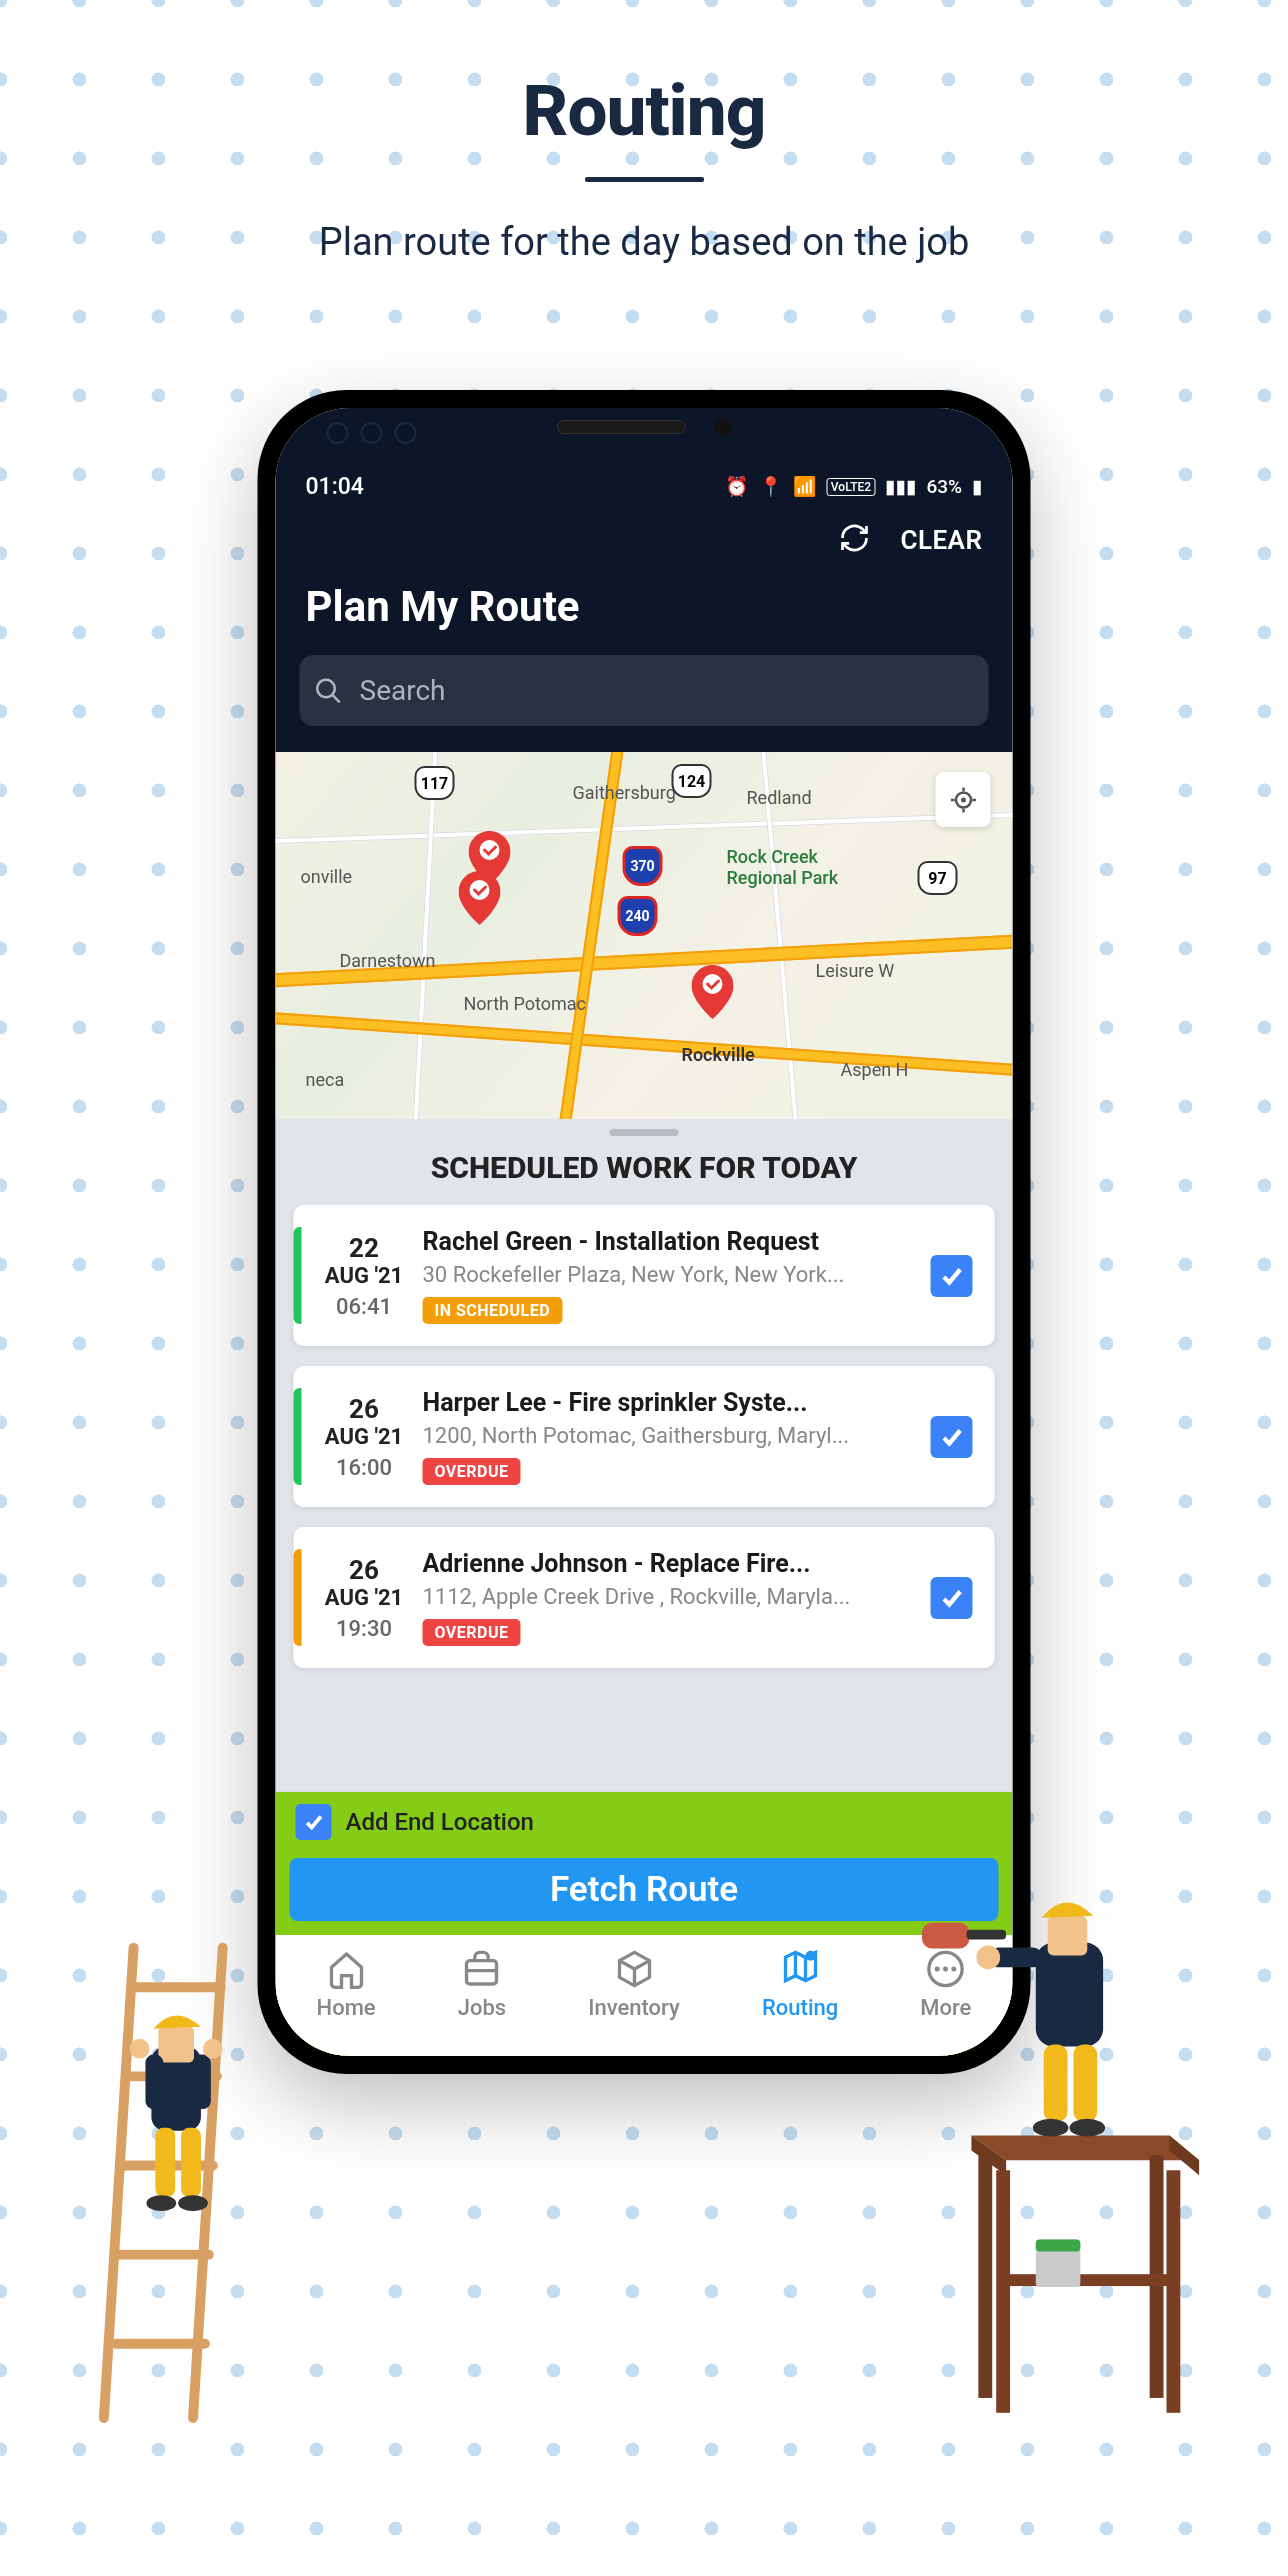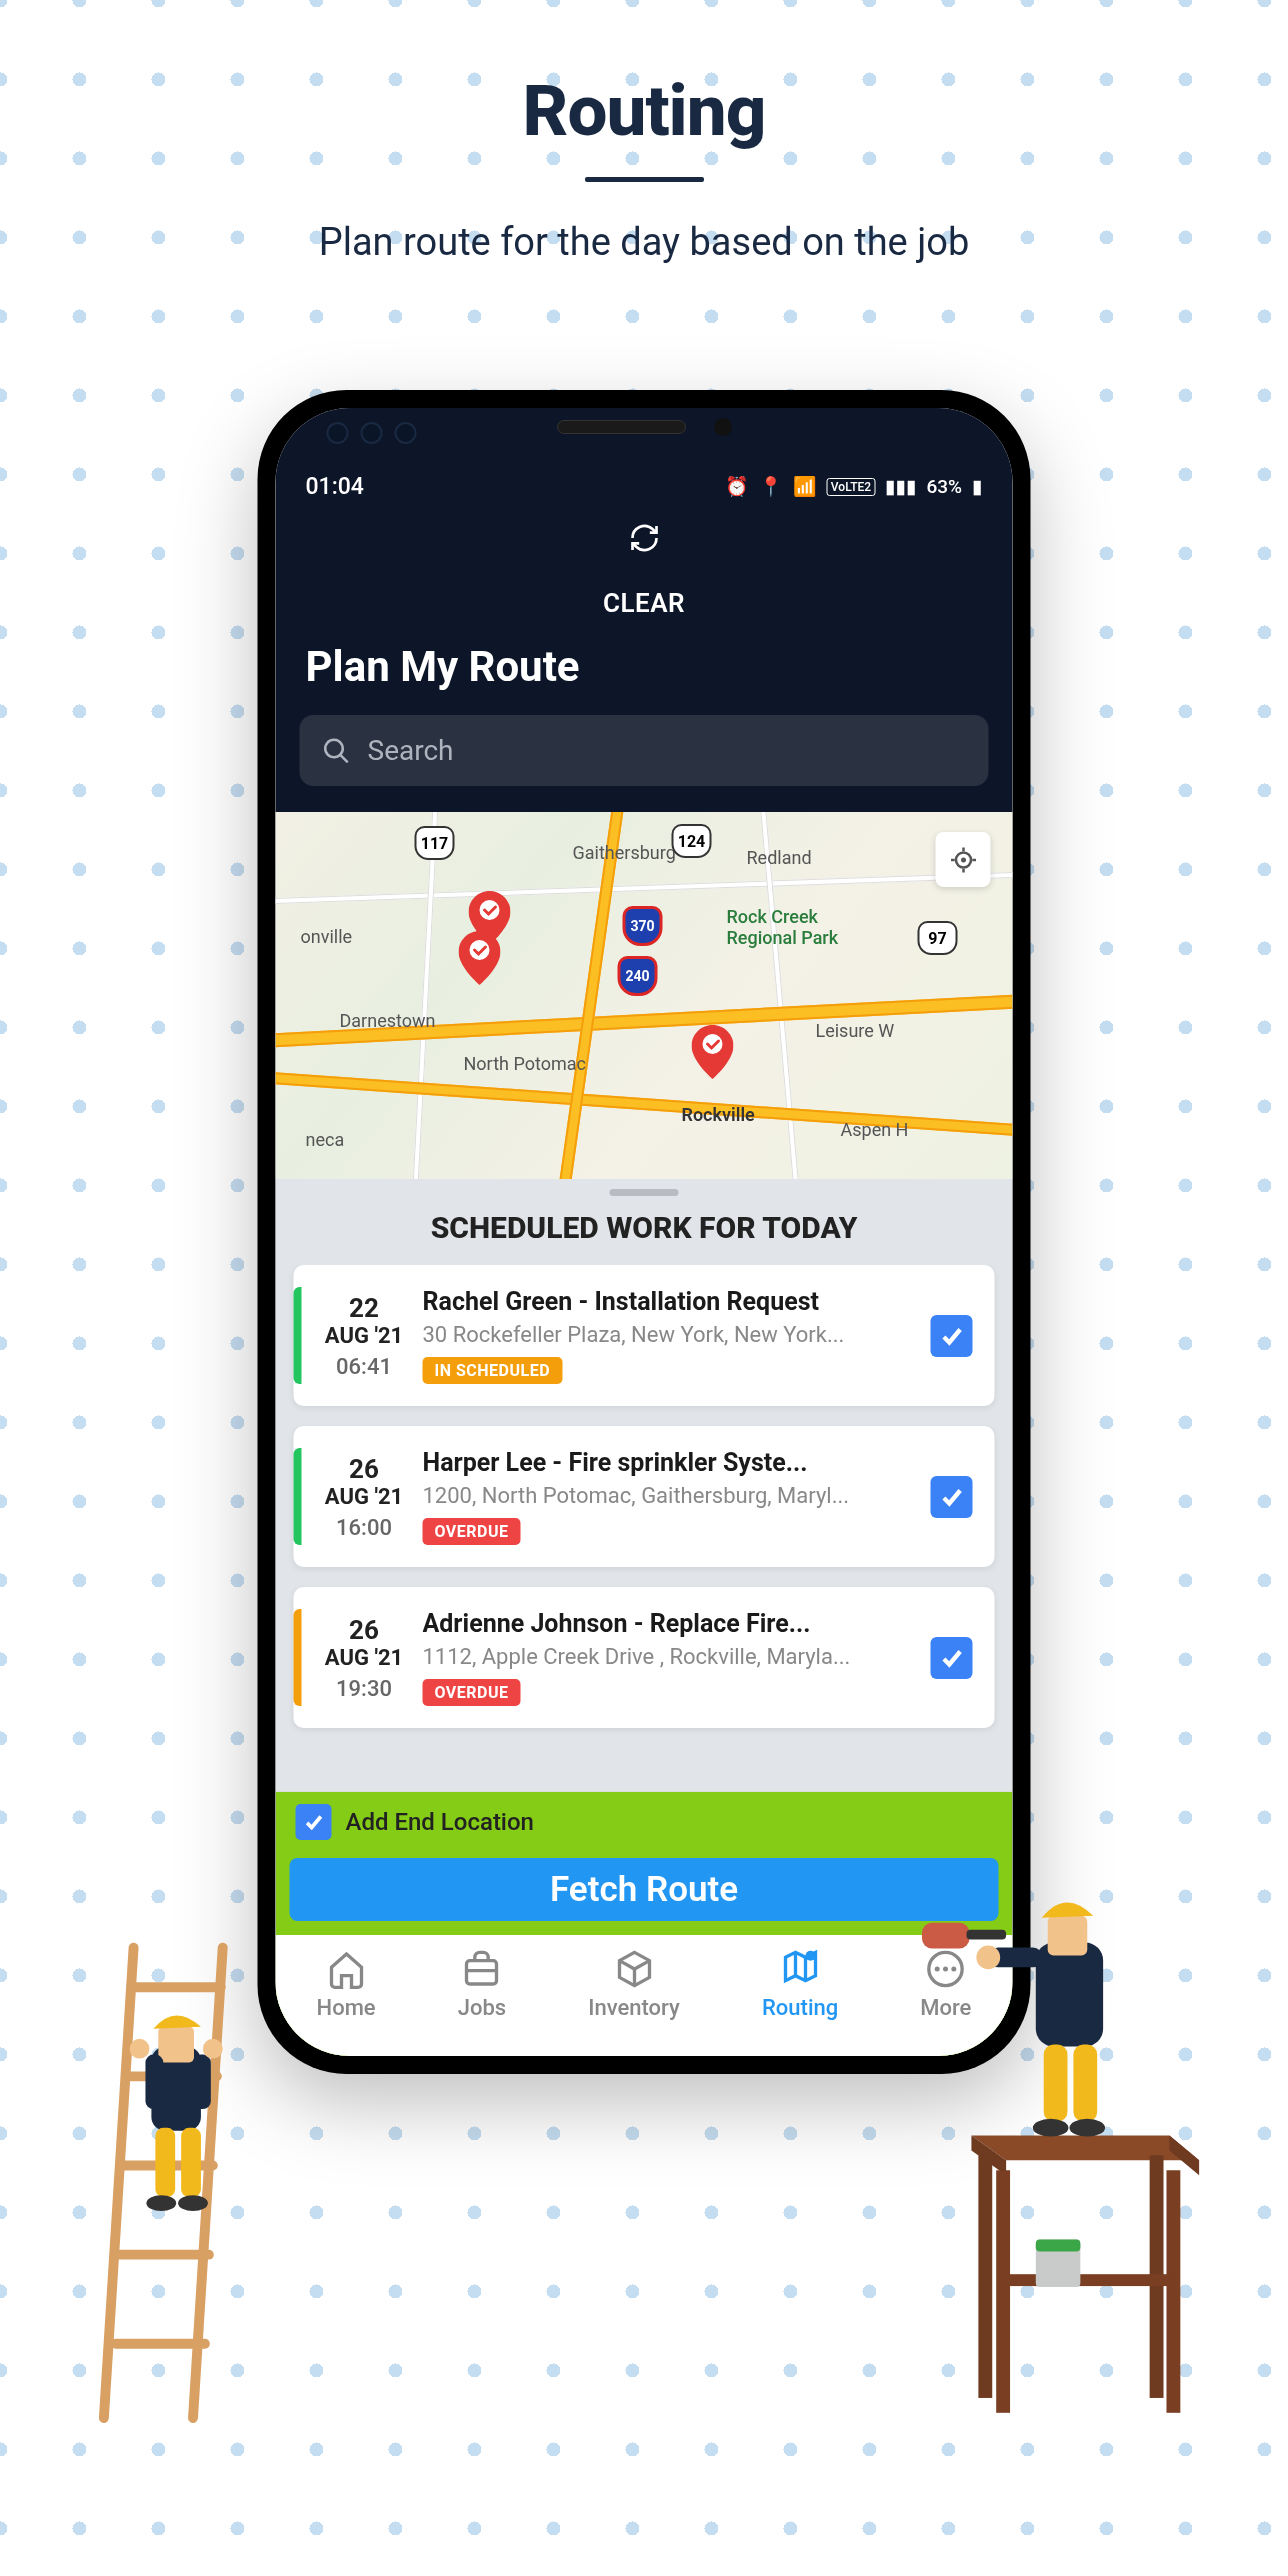--- a/index.html
+++ b/index.html
@@ -128,21 +128,20 @@
   font-size: 23px;
   font-weight: 500;
 }
 .status-right { display: flex; gap: 10px; align-items: center; font-size: 19px; }
 .app-toolbar {
   display: flex;
   justify-content: flex-end;
   align-items: center;
   gap: 30px;
   padding: 4px 30px 10px;
-  flex-direction: column;
 }
 .refresh-icon svg { width: 32px; height: 32px; stroke: #fff; fill: none; }
 .clear-btn {
   font-size: 26px;
   font-weight: 600;
   color: #fff;
   letter-spacing: 0.5px;
 }
 .page-title {
   font-size: 42px;
@@ -151,21 +150,21 @@
 }
 .search-row {
   padding: 0 24px 26px;
 }
 .search-box {
   background: rgba(255,255,255,0.12);
   border-radius: 14px;
   height: 71px;
   display: flex;
   align-items: center;
-  padding: 0 22px;
+  padding: 0 14px;
   gap: 16px;
 }
 .search-box svg { width: 30px; height: 30px; fill: #aeb4bd; }
 .search-ph { color: #aeb4bd; font-size: 28px; }
 
 
 .map-area {
   position: relative;
   height: 367px;
   background: #e8efe3;

